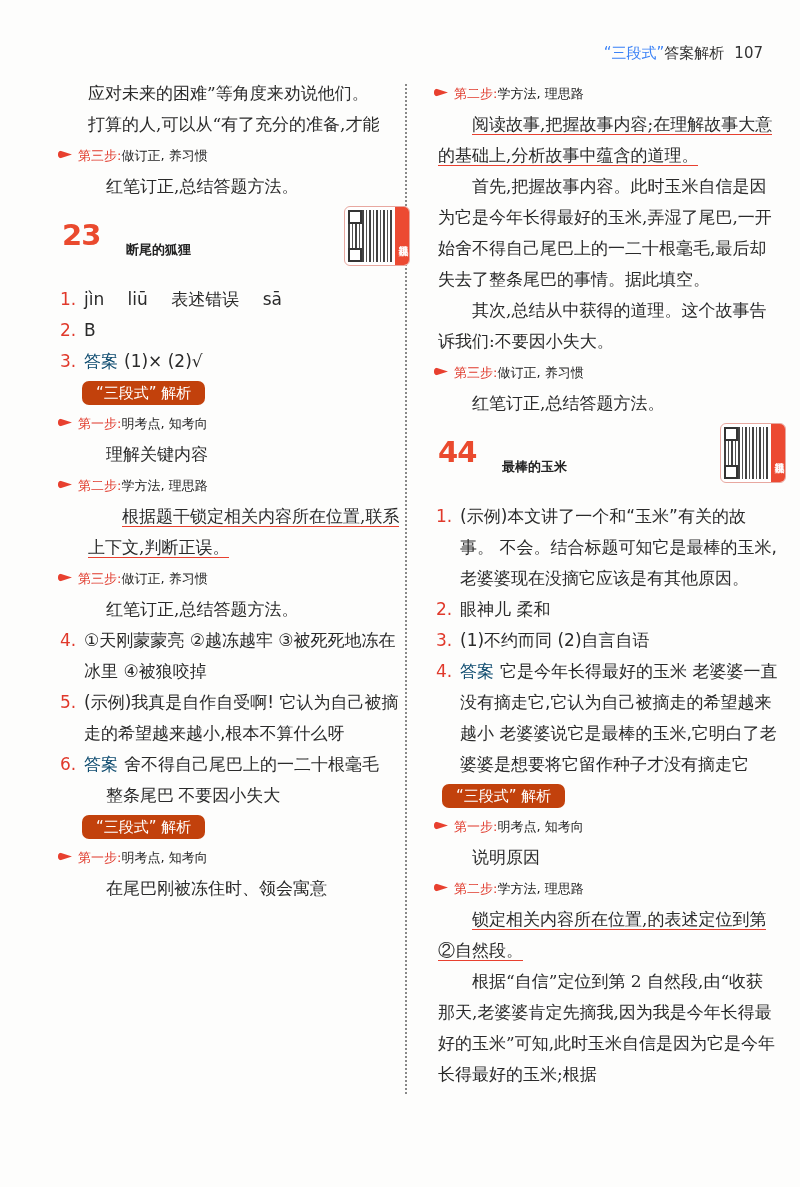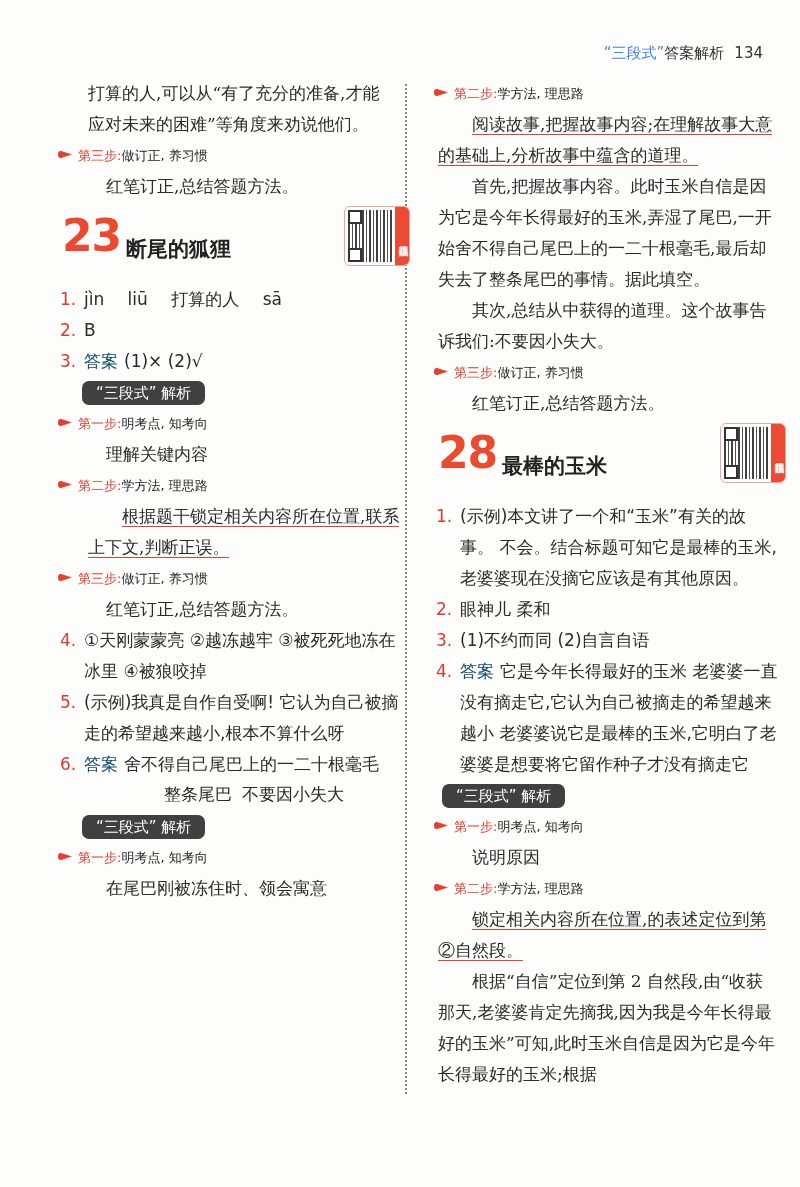--- a/index.html
+++ b/index.html
@@ -32,25 +32,25 @@
     display: inline-block; width: 14px; height: 9px; background: #e8402f; border-radius: 50% 60% 60% 50%;
     margin-right: 6px; vertical-align: middle; position: relative; top: -2px;
     clip-path: polygon(0 0, 100% 50%, 0 100%);
   }
   .step .lbl { color: #e0392b; }
   .step .ttl { color: #222; }
   .lesson {
     position: relative; height: 64px; margin: 10px 0 8px 0;
   }
   .lesson .num {
-    font-family: "DejaVu Sans", "Liberation Sans", sans-serif; font-weight: bold; font-size: 44px;
+    font-family: "DejaVu Sans", "Liberation Sans", sans-serif; font-weight: bold; font-size: 29px;
     color: #ea4a2e; position: absolute; left: 0; top: 8px; letter-spacing: -1px;
   }
   .lesson .title {
-    font-family: "DejaVu Sans", "Liberation Sans", sans-serif; font-size: 21px; font-weight: bold;
+    font-family: "DejaVu Sans", "Liberation Sans", sans-serif; font-size: 13px; font-weight: bold;
     position: absolute; left: 64px; top: 22px; color: #222;
   }
   .qr {
     position: absolute; right: -8px; top: -6px; width: 64px; height: 58px; border: 1px solid #e8a8a0;
     border-radius: 6px; background: #fff; overflow: hidden;
   }
   .qr .code {
     position: absolute; left: 3px; top: 3px; width: 44px; height: 52px;
     background:
       repeating-linear-gradient(90deg, #222 0 2px, #fff 2px 4px, #333 4px 5px, #fff 5px 7px),
@@ -66,55 +66,55 @@
     position: absolute; right: 0; top: 0; width: 14px; height: 100%; background: #ec4a32; color: #fff;
     font-family: "DejaVu Sans", "Liberation Sans", sans-serif; font-size: 10px; line-height: 12px;
     writing-mode: vertical-rl; text-align: center; padding-top: 3px; box-sizing: border-box;
   }
   .item { position: relative; padding-left: 22px; font-family: "DejaVu Sans", "Liberation Sans", sans-serif; }
   .item .n {
     position: absolute; left: -2px; top: 0; color: #e0392b; font-family: "DejaVu Sans", "Liberation Sans", sans-serif;
   }
   .item .ans { color: #0c4a6e; margin-right: 6px; }
   .badge {
-    display: inline-block; background: #404040; color: #fff; font-family: "DejaVu Sans", "Liberation Sans", sans-serif;
+    display: inline-block; background: #c2410c; color: #fff; font-family: "DejaVu Sans", "Liberation Sans", sans-serif;
     font-size: 15px; line-height: 24px; padding: 0 14px; border-radius: 7px; margin: 3px 0 2px 20px;
   }
   .ul { border-bottom: 1.5px solid #e8402f; }
   .pinyin { word-spacing: 18px; }
 </style>
 </head>
 <body>
 
 <div class="header">
-  <span class="brand">“三段式”</span><span>答案解析</span><span class="pnum">134</span>
+  <span class="brand">“三段式”</span><span>答案解析</span><span class="pnum">107</span>
 </div>
 
 <div class="divider"></div>
 
 <div class="col left">
+  <p class="p sub">应对未来的困难”等角度来劝说他们。</p>
   <p class="p sub">打算的人,可以从“有了充分的准备,才能</p>
-  <p class="p sub">应对未来的困难”等角度来劝说他们。</p>
 
   <div class="step">
     <span class="dot"></span><span class="lbl">第三步:</span><span class="ttl">做订正, 养习惯</span>
   </div>
   <p class="p sub2">红笔订正,总结答题方法。</p>
 
   <div class="lesson">
     <span class="num">23</span>
     <span class="title">断尾的狐狸</span>
     <div class="qr">
       <div class="code"></div>
       <div class="tag">视频讲题</div>
     </div>
   </div>
 
   <div class="item">
-    <span class="n">1.</span><span class="pinyin">jìn  liū  打算的人  sā</span>
+    <span class="n">1.</span><span class="pinyin">jìn  liū  表述错误  sā</span>
   </div>
   <div class="item">
     <span class="n">2.</span><span>B</span>
   </div>
   <div class="item">
     <span class="n">3.</span><span class="ans">答案</span><span>(1)×  (2)√</span>
   </div>
   <span class="badge">“三段式” 解析</span>
 
   <div class="step">
@@ -134,21 +134,21 @@
 
   <div class="item">
     <span class="n">4.</span><span>①天刚蒙蒙亮  ②越冻越牢  ③被死死地冻在冰里  ④被狼咬掉</span>
   </div>
   <div class="item">
     <span class="n">5.</span><span>(示例)我真是自作自受啊! 它认为自己被摘走的希望越来越小,根本不算什么呀</span>
   </div>
   <div class="item">
     <span class="n">6.</span><span class="ans">答案</span><span>舍不得自己尾巴上的一二十根毫毛</span>
   </div>
-  <p class="p sub2" style="font-family:Liberation Mono, monospace;text-align:center;">整条尾巴  不要因小失大</p>
+  <p class="p sub2" style="font-family:Liberation Serif, serif;">整条尾巴  不要因小失大</p>
   <span class="badge">“三段式” 解析</span>
 
   <div class="step">
     <span class="dot"></span><span class="lbl">第一步:</span><span class="ttl">明考点, 知考向</span>
   </div>
   <p class="p sub2">在尾巴刚被冻住时、领会寓意</p>
 </div>
 
 <div class="col right">
   <div class="step">
@@ -157,21 +157,21 @@
   <p class="p indent"><span class="ul">阅读故事,把握故事内容;在理解故事大意的基础上,分析故事中蕴含的道理。</span></p>
   <p class="p indent">首先,把握故事内容。此时玉米自信是因为它是今年长得最好的玉米,弄湿了尾巴,一开始舍不得自己尾巴上的一二十根毫毛,最后却失去了整条尾巴的事情。据此填空。</p>
   <p class="p indent">其次,总结从中获得的道理。这个故事告诉我们:不要因小失大。</p>
 
   <div class="step">
     <span class="dot"></span><span class="lbl">第三步:</span><span class="ttl">做订正, 养习惯</span>
   </div>
   <p class="p indent">红笔订正,总结答题方法。</p>
 
   <div class="lesson">
-    <span class="num">28</span>
+    <span class="num">44</span>
     <span class="title">最棒的玉米</span>
     <div class="qr">
       <div class="code"></div>
       <div class="tag">视频讲题</div>
     </div>
   </div>
 
   <div class="item">
     <span class="n">1.</span><span>(示例)本文讲了一个和“玉米”有关的故事。  不会。结合标题可知它是最棒的玉米,老婆婆现在没摘它应该是有其他原因。</span>
   </div>

